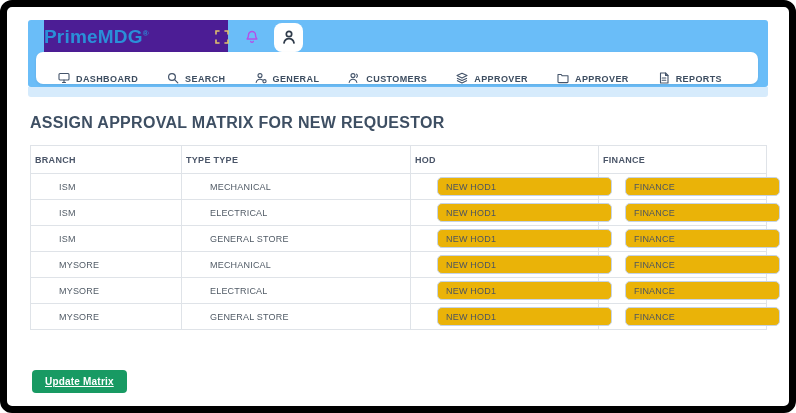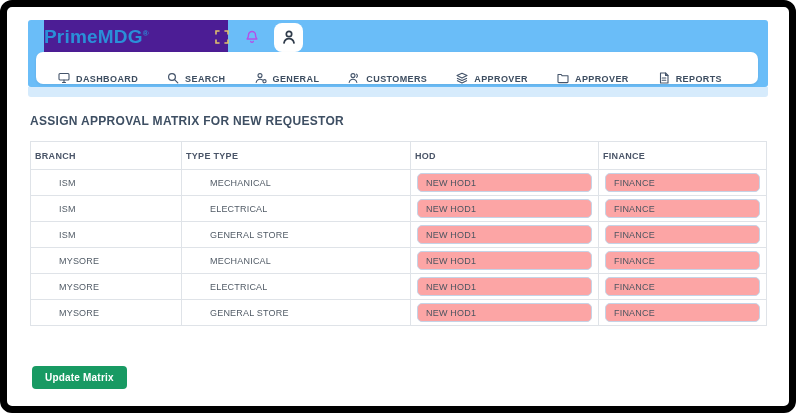--- a/index.html
+++ b/index.html
@@ -33,40 +33,40 @@
   .navbar {
     position:absolute; left:8px; top:32px; width:722px; height:32px;
     background:#ffffff; border-radius:7px; display:flex; align-items:center;
     padding:0 22px; gap:29px; box-shadow:0 1px 3px rgba(0,0,0,0.08);
   }
   .nav-item { display:flex; align-items:center; gap:6px; cursor:pointer; white-space:nowrap;margin-top:21px; }
   .nav-item svg { flex:0 0 auto; }
   .nav-label { font-size:9px; font-weight:600; letter-spacing:0.4px; color:#3d4d60; }
   
   .content { position:absolute; left:0; top:90px; width:782px; }
-  .page-title { margin:17px 0 0 23px; font-size:12px; font-weight:600; letter-spacing:0.3px; color:#3e4f63; }
+  .page-title { margin:17px 0 0 23px; font-size:16px; font-weight:600; letter-spacing:0.3px; color:#3e4f63; }
   table.matrix { margin:13px 0 0 23px; width:736px; border-collapse:collapse; table-layout:fixed; }
   table.matrix th, table.matrix td { border:1px solid #dfe3e8; }
   table.matrix th {
     height:28px; text-align:left; padding-left:4px;
     font-size:9px; font-weight:600; letter-spacing:0.3px; color:#4a5568;
   }
   table.matrix td { height:26px; font-size:9px; color:#515b66; letter-spacing:0.2px; }
   td.txt { padding-left:28px; }
   td.inp { padding:0 6px; }
   .cell-input {
-    width:100%; height:19px; background:#fca5a5; border:1px solid #c5d3e6; border-radius:5px;
+    width:100%; height:19px; background:#eab308; border:1px solid #c5d3e6; border-radius:5px;
     font-family:"Liberation Sans", sans-serif; font-size:9px; color:#4d5560;
-    padding:0 8px; letter-spacing:0.2px;
+    padding:0 8px; letter-spacing:0.2px;margin-left:20px;
   }
   .update-btn {
     margin:40px 0 4px 25px; display:inline-block;
     background:#189a63; color:#ffffff; border:none; border-radius:4px;
     font-family:"Liberation Sans", sans-serif; font-size:10px; font-weight:600;
-    padding:6px 13px; cursor:pointer; letter-spacing:0.2px;
+    padding:6px 13px; cursor:pointer; letter-spacing:0.2px;text-decoration:underline;
   }
 </style>
 </head>
 <body>
 
 <div class="screen">
 
   <div class="banner">
 
     <div class="logo-tab">

